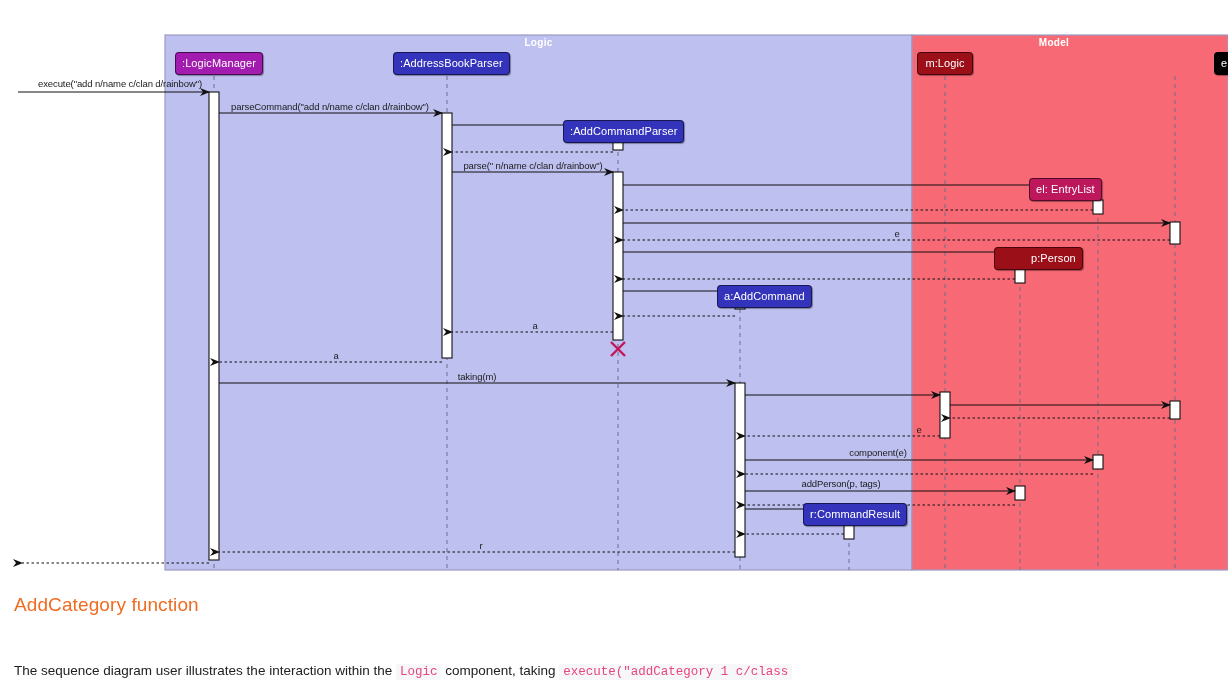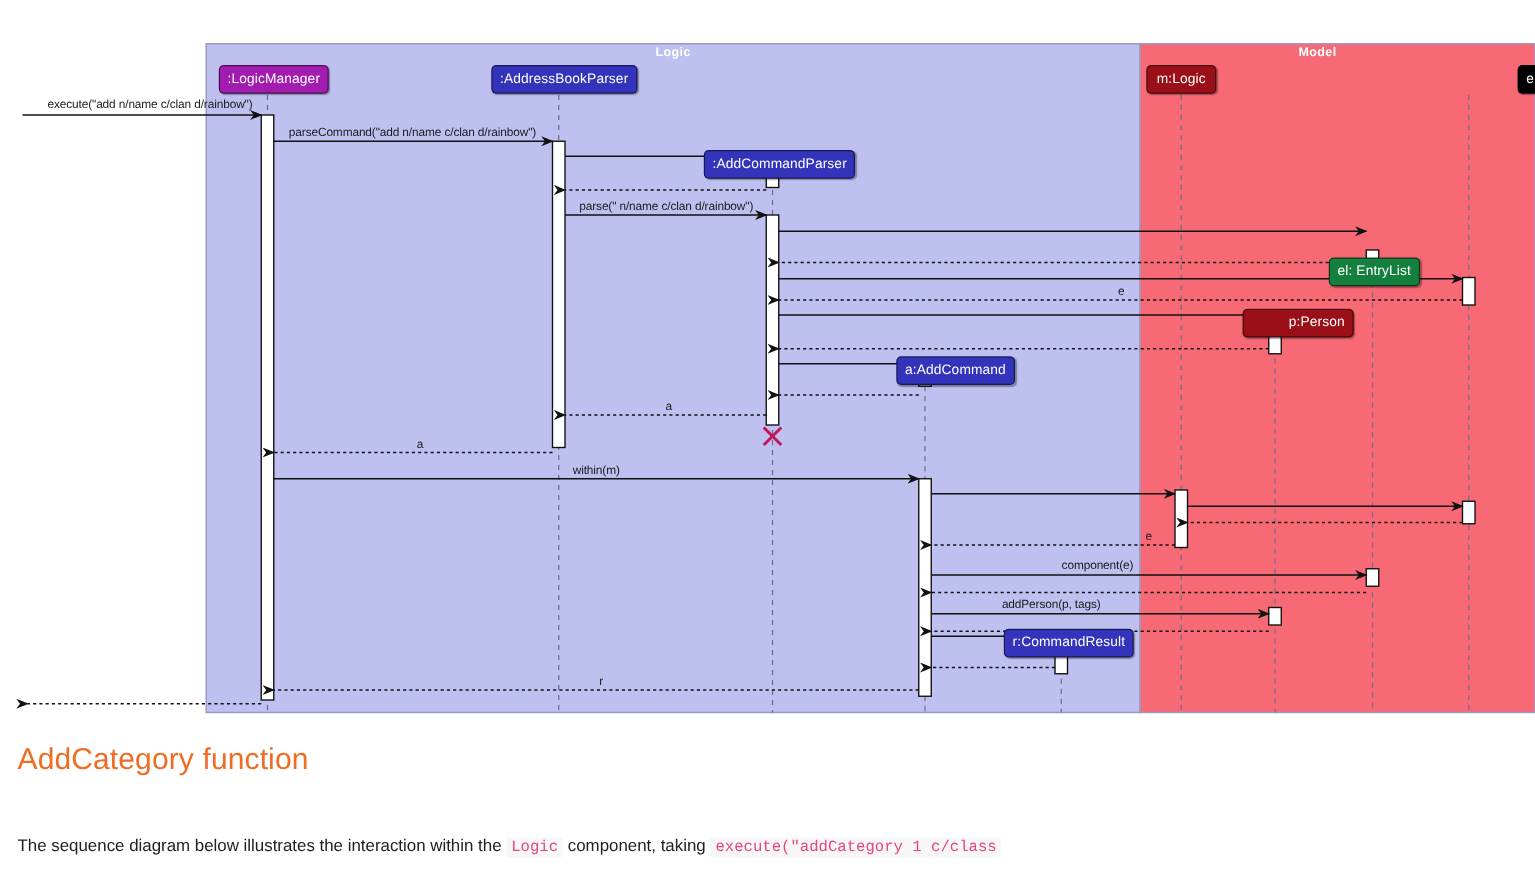--- a/index.html
+++ b/index.html
@@ -61,21 +61,21 @@
 
   
   #prose {
     position: absolute;
     left: 0; top: 580px;
     width: 1228px; height: 120px;
     padding: 0 14px;
   }
   #prose h2 {
     margin: 14px 0 0 0;
-    font-size: 24px;
+    font-size: 19px;
     font-weight: normal;
     color: #ef6c23;
     letter-spacing: .1px;
   }
   #prose p {
     margin: 23px 0 0 0;
     font-size: 13.5px;
     line-height: 21px;
     color: #212121;
   }
@@ -164,38 +164,38 @@
       </svg>
     <div id="overlay">
         <div class="frame-label" style="left: 165px; top: 37px; width: 747px;">Logic</div>
         <div class="frame-label" style="left: 912px; top: 37px; width: 284px;">Model</div>
         <div class="msg center" style="left: 120px; top: 79px;">execute("add n/name c/clan d/rainbow")</div>
         <div class="msg center" style="left: 330px; top: 102px;">parseCommand("add n/name c/clan d/rainbow")</div>
         <div class="msg center" style="left: 533px; top: 161px;">parse(" n/name c/clan d/rainbow")</div>
         <div class="msg center" style="left: 897px; top: 229px;">e</div>
         <div class="msg center" style="left: 535px; top: 321px;">a</div>
         <div class="msg center" style="left: 336px; top: 351px;">a</div>
-        <div class="msg center" style="left: 477px; top: 372px;">within(m)</div>
+        <div class="msg center" style="left: 477px; top: 372px;">taking(m)</div>
         <div class="msg center" style="left: 919px; top: 425px;">e</div>
         <div class="msg center" style="left: 878px; top: 448px;">component(e)</div>
         <div class="msg center" style="left: 841px; top: 479px;">addPerson(p, tags)</div>
         <div class="msg center" style="left: 481px; top: 541px;">r</div>
         <div class="pbox logic" style="left: 175px; top: 52px; min-width: 80px; background: #a21caf;">:LogicManager</div>
         <div class="pbox logic" style="left: 393px; top: 52px; min-width: 110px; background: rgb(51, 51, 187);">:AddressBookParser</div>
         <div class="pbox logic" style="left: 563px; top: 120px; min-width: 113px; background: rgb(51, 51, 187);">:AddCommandParser</div>
         <div class="pbox logic" style="left: 717px; top: 285px; min-width: 88px; background: rgb(51, 51, 187);">a:AddCommand</div>
         <div class="pbox logic" style="left: 803px; top: 503px; min-width: 95px; background: rgb(51, 51, 187);">r:CommandResult</div>
         <div class="pbox model" style="left: 917px; top: 52px; min-width: 56px; background: rgb(155, 15, 25);">m:Logic</div>
-        <div class="pbox model" style="left: 1063px; top: 178px; min-width: 70px; background: #15803d; margin-top: 28px;">el: EntryList</div>
+        <div class="pbox model" style="left: 1029px; top: 178px; min-width: 70px; background: #be185d;">el: EntryList</div>
         <div class="pbox model" style="left: 1214px; top: 52px; min-width: 50px; background: #000000;">e: Entry</div>
         <div class="pbox model" style="left: 994px; top: 247px; min-width: 52px; background: rgb(155, 15, 25); padding-left: 36px;">p:Person</div>
       </div>
   </div>
 
   <div id="prose">
     <h2>AddCategory function</h2>
     <p>
       <br>
-      <span>The sequence diagram below illustrates the interaction within the </span><code class="inline">Logic</code><span> component, taking </span><code class="inline">execute("addCategory 1 c/class</code>
+      <span>The sequence diagram user illustrates the interaction within the </span><code class="inline">Logic</code><span> component, taking </span><code class="inline">execute("addCategory 1 c/class</code>
     </p>
   </div>
 
 </div>
 
 </body></html>

